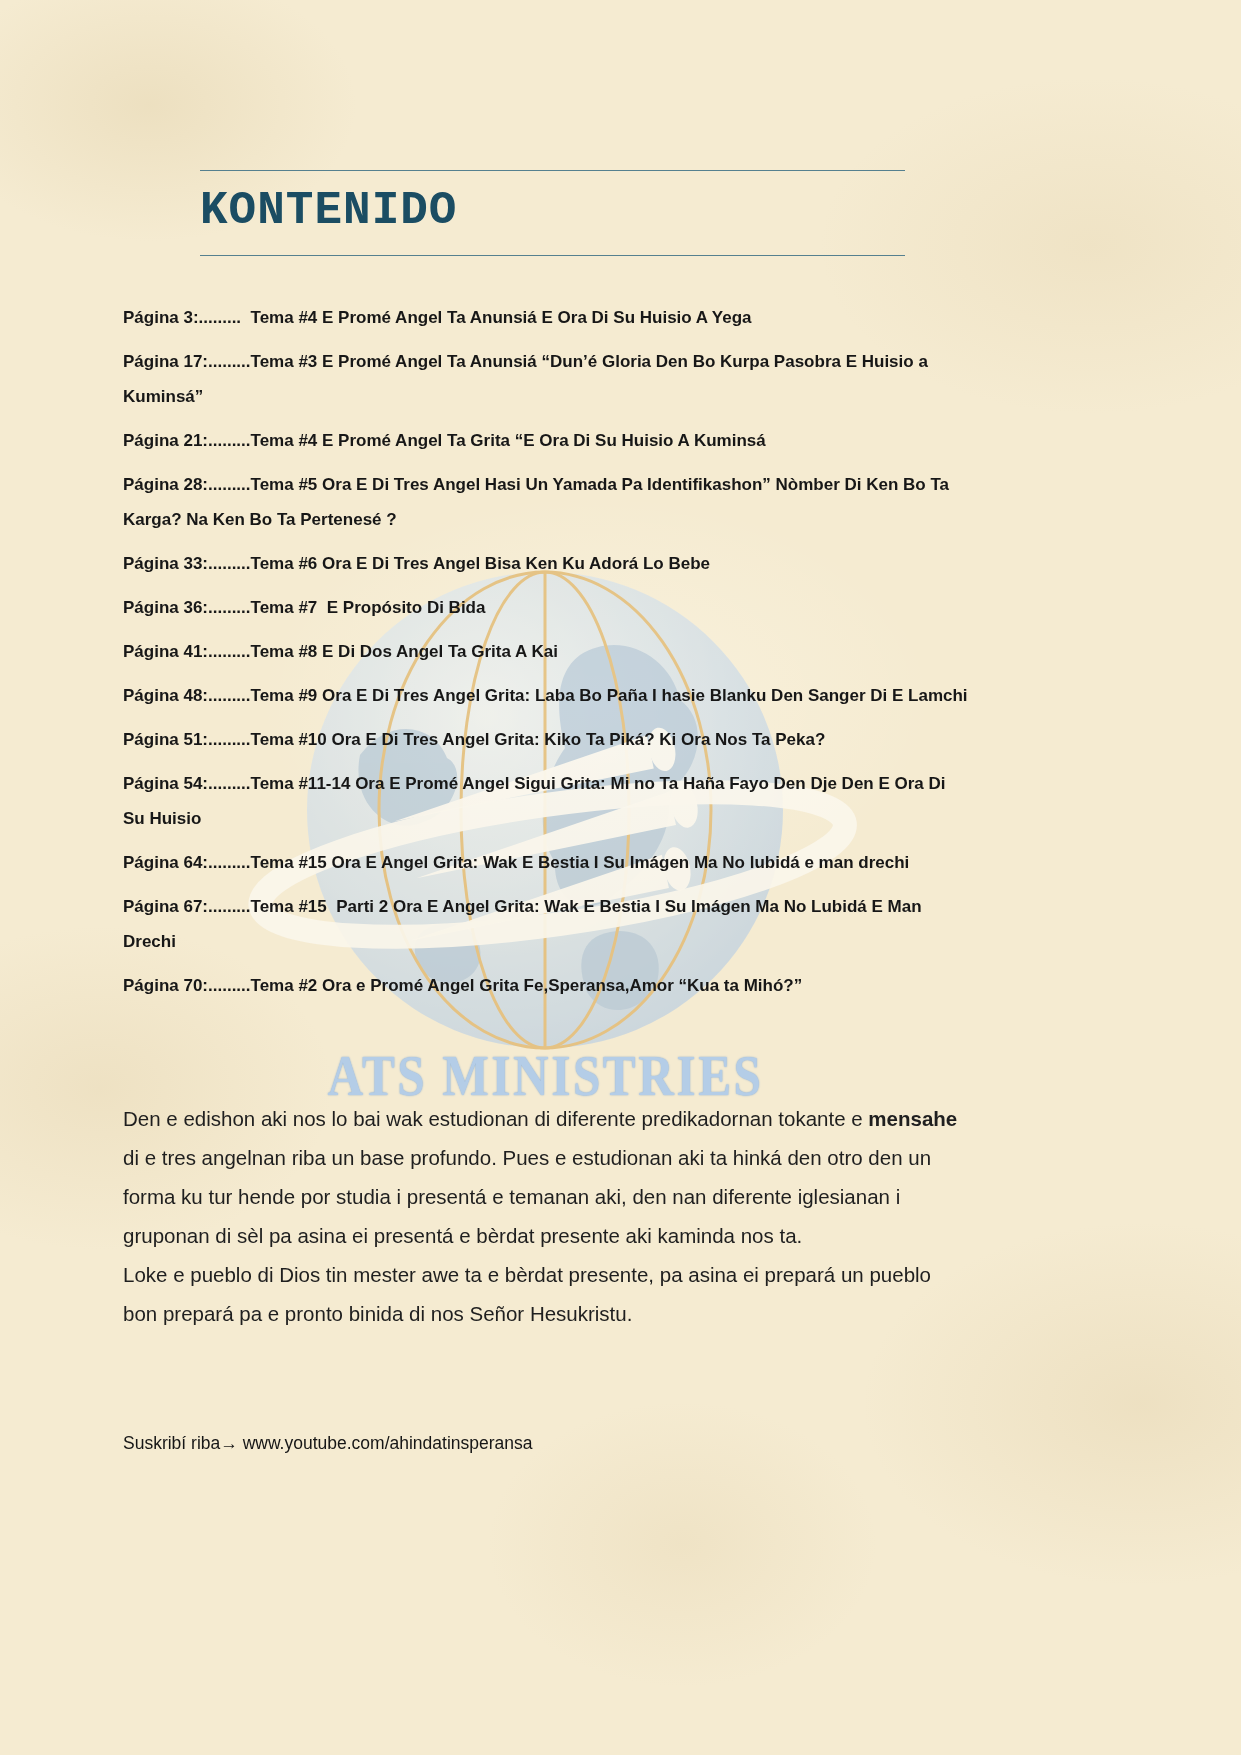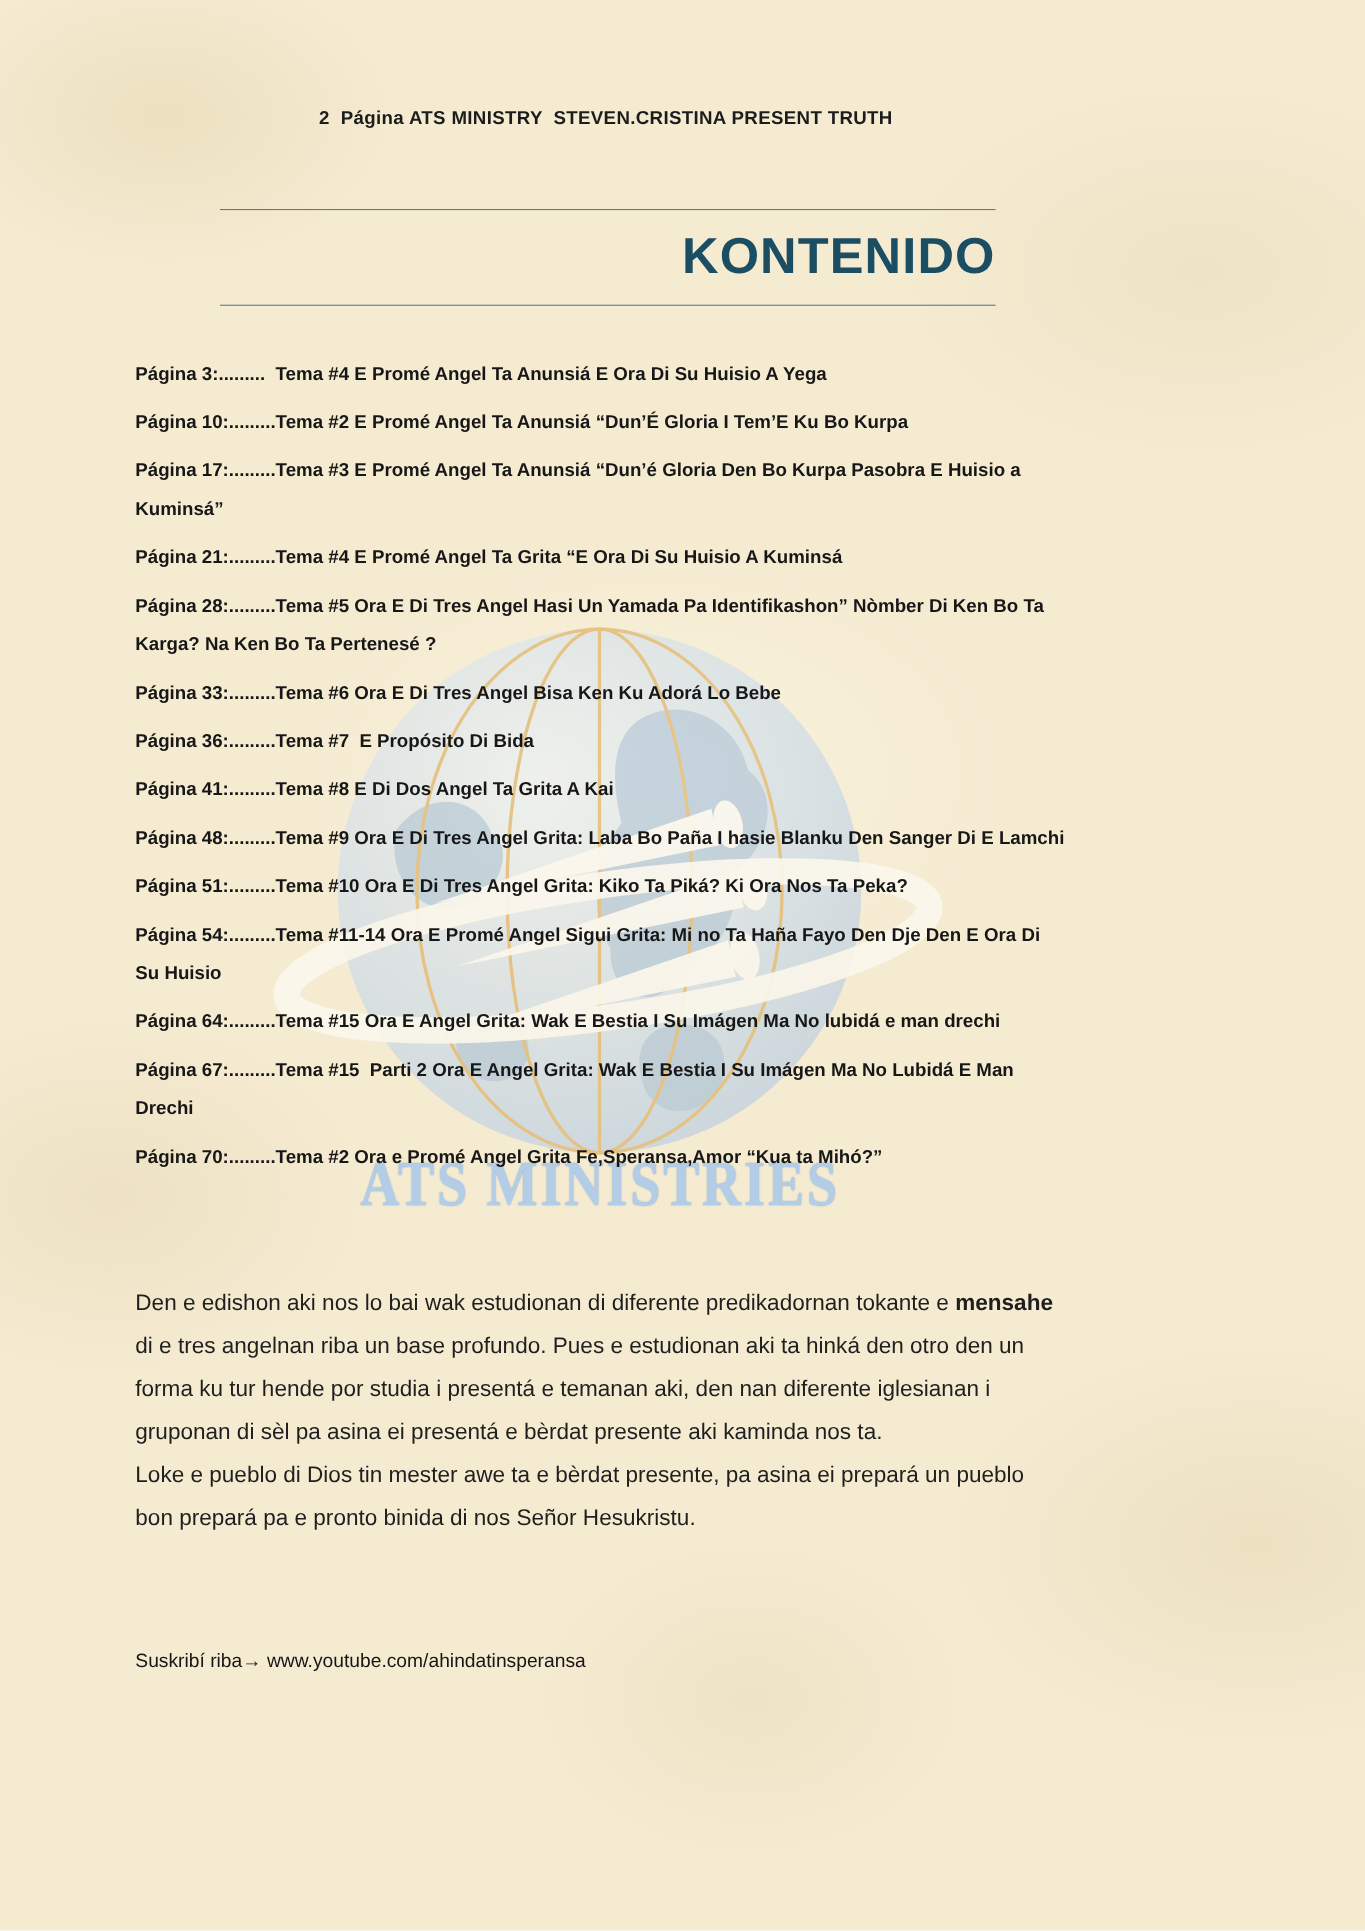--- a/index.html
+++ b/index.html
@@ -36,22 +36,23 @@
   }
   .rule{
     width:705px;margin-left:77px;
     border:none;border-top:1.5px solid #55808f;
     height:0;
   }
   .rule-top{margin-top:72px;margin-bottom:0;}
   .rule-bottom{margin-top:18px;margin-bottom:0;}
   .title-wrap{
     width:705px;margin-left:77px;
-    text-align:right;
+    text-align:left;
     margin-top:14px;
+    font-family:Liberation Mono, monospace;
   }
   .doc-title{
     margin:0;
     font-size:46px;
     font-weight:bold;
     letter-spacing:1px;
     color:#1b4d63;
   }
   .toc{margin-top:44px;}
   .toc-entry{
@@ -151,33 +152,31 @@
           <path d="M-150,-20 L115,-52 L115,-18 Z"></path>
           <ellipse cx="127" cy="-35" rx="13" ry="22"></ellipse>
         </g>
       </g>
     </svg>
   </div>
   <div class="watermark-text">ATS MINISTRIES</div>
 
   <div class="content">
 
-    <div class="doc-header">2  Página ATS MINISTRY  STEVEN.CRISTINA PRESENT TRUTH</div>
 
     <hr class="rule rule-top">
 
     <div class="title-wrap">
       <h1 class="doc-title">KONTENIDO</h1>
     </div>
 
     <hr class="rule rule-bottom">
 
     <div class="toc">
       <p class="toc-entry">Página 3:.........  Tema #4 E Promé Angel Ta Anunsiá E Ora Di Su Huisio A Yega</p>
-      <p class="toc-entry">Página 10:.........Tema #2 E Promé Angel Ta Anunsiá “Dun’É Gloria I Tem’E Ku Bo Kurpa</p>
       <p class="toc-entry">Página 17:.........Tema #3 E Promé Angel Ta Anunsiá “Dun’é Gloria Den Bo Kurpa Pasobra E Huisio a Kuminsá”</p>
       <p class="toc-entry">Página 21:.........Tema #4 E Promé Angel Ta Grita “E Ora Di Su Huisio A Kuminsá</p>
       <p class="toc-entry">Página 28:.........Tema #5 Ora E Di Tres Angel Hasi Un Yamada Pa Identifikashon” Nòmber Di Ken Bo Ta Karga? Na Ken Bo Ta Pertenesé ?</p>
       <p class="toc-entry">Página 33:.........Tema #6 Ora E Di Tres Angel Bisa Ken Ku Adorá Lo Bebe</p>
       <p class="toc-entry">Página 36:.........Tema #7  E Propósito Di Bida</p>
       <p class="toc-entry">Página 41:.........Tema #8 E Di Dos Angel Ta Grita A Kai</p>
       <p class="toc-entry">Página 48:.........Tema #9 Ora E Di Tres Angel Grita: Laba Bo Paña I hasie Blanku Den Sanger Di E Lamchi</p>
       <p class="toc-entry">Página 51:.........Tema #10 Ora E Di Tres Angel Grita: Kiko Ta Piká? Ki Ora Nos Ta Peka?</p>
       <p class="toc-entry">Página 54:.........Tema #11-14 Ora E Promé Angel Sigui Grita: Mi no Ta Haña Fayo Den Dje Den E Ora Di Su Huisio</p>
       <p class="toc-entry">Página 64:.........Tema #15 Ora E Angel Grita: Wak E Bestia I Su Imágen Ma No lubidá e man drechi</p>

